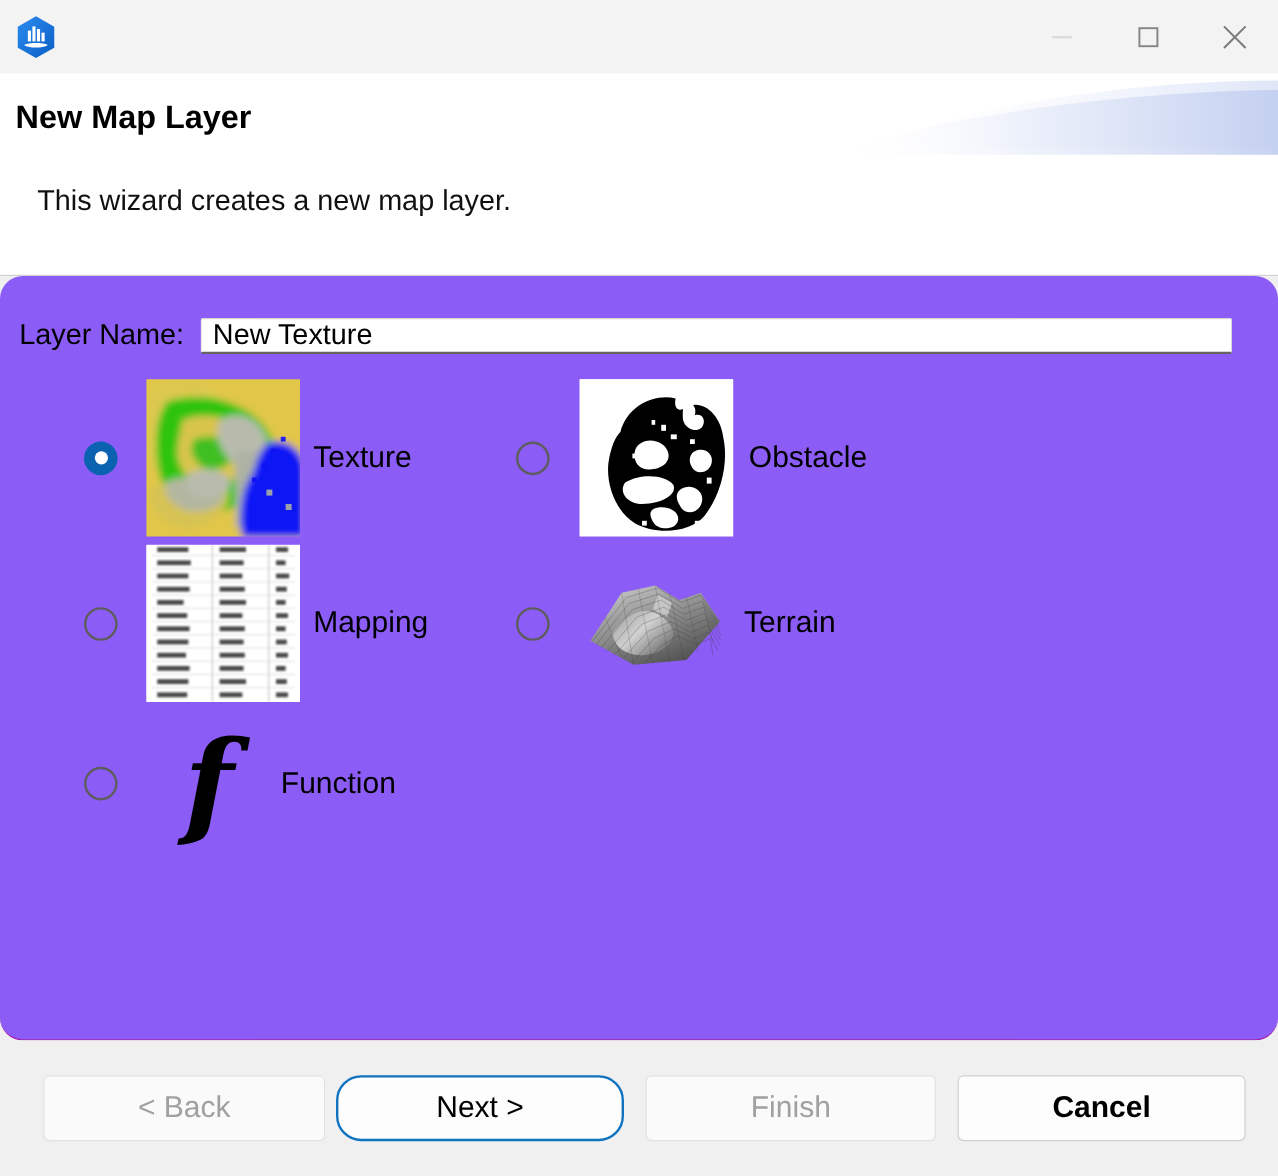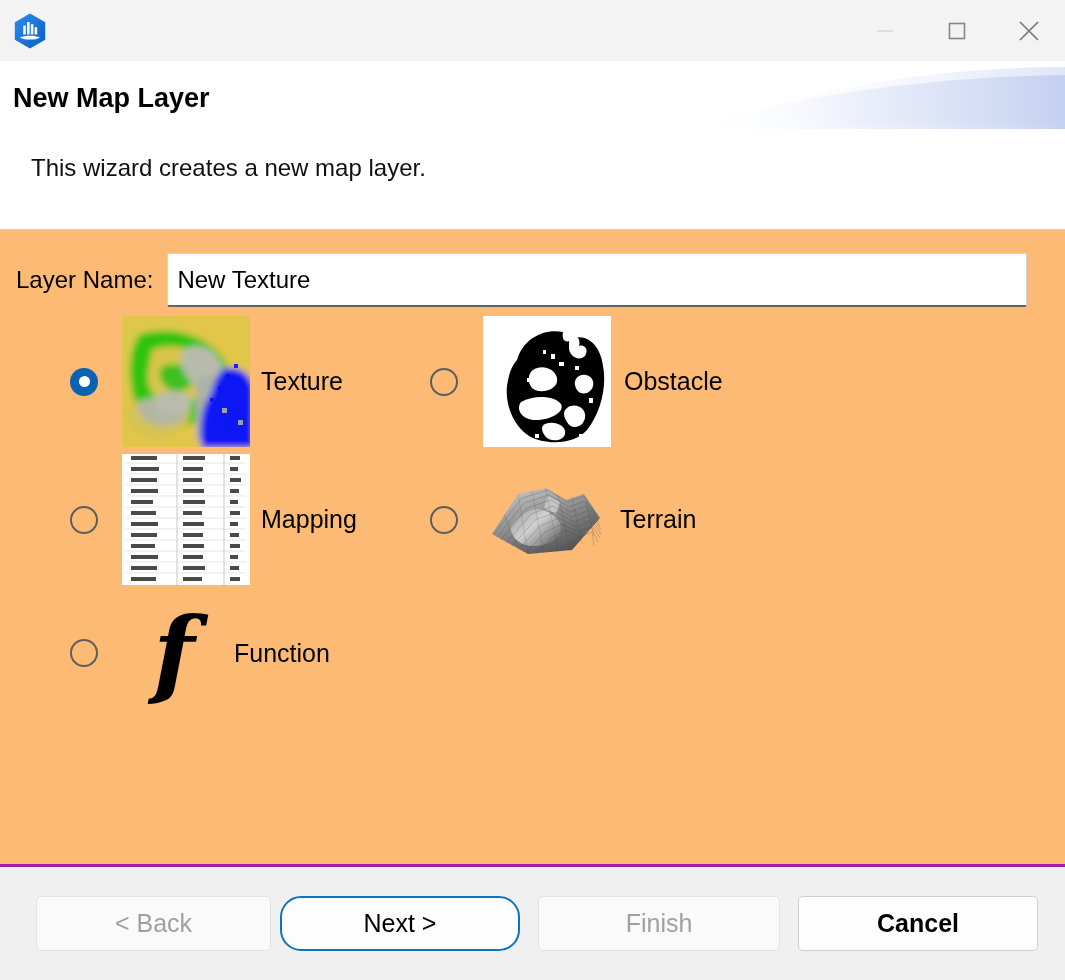--- a/index.html
+++ b/index.html
@@ -83,43 +83,44 @@
     font-size: 24px;
     font-weight: normal;
     color: #101010;
     white-space: nowrap;
   }
 
   
   .body {
     position: relative;
     flex: 1 1 auto;
-    background: #fdba74;
-    border-bottom: 3px solid #a21caf;
+    background: #8b5cf6;
+    border-bottom: 1px solid #a21caf;
+    border-radius: 19px;
   }
 
   .name-row {
     position: absolute;
     left: 0;
     top: 26px;
     width: 1065px;
     height: 48px;
     display: flex;
     align-items: center;
   }
   .name-label {
     margin-left: 16px;
     font-size: 24px;
     color: #000;
     white-space: nowrap;
   }
   .name-input {
     margin-left: 14px;
     width: 860px;
-    height: 54px;
+    height: 30px;
     box-sizing: border-box;
     background: #ffffff;
     border: 1px solid #d4d4d4;
     border-bottom: 2px solid #646464;
     border-radius: 2px;
     font-family: "Liberation Sans", sans-serif;
     font-size: 24px;
     color: #000;
     padding: 0 9px;
     outline: none;

